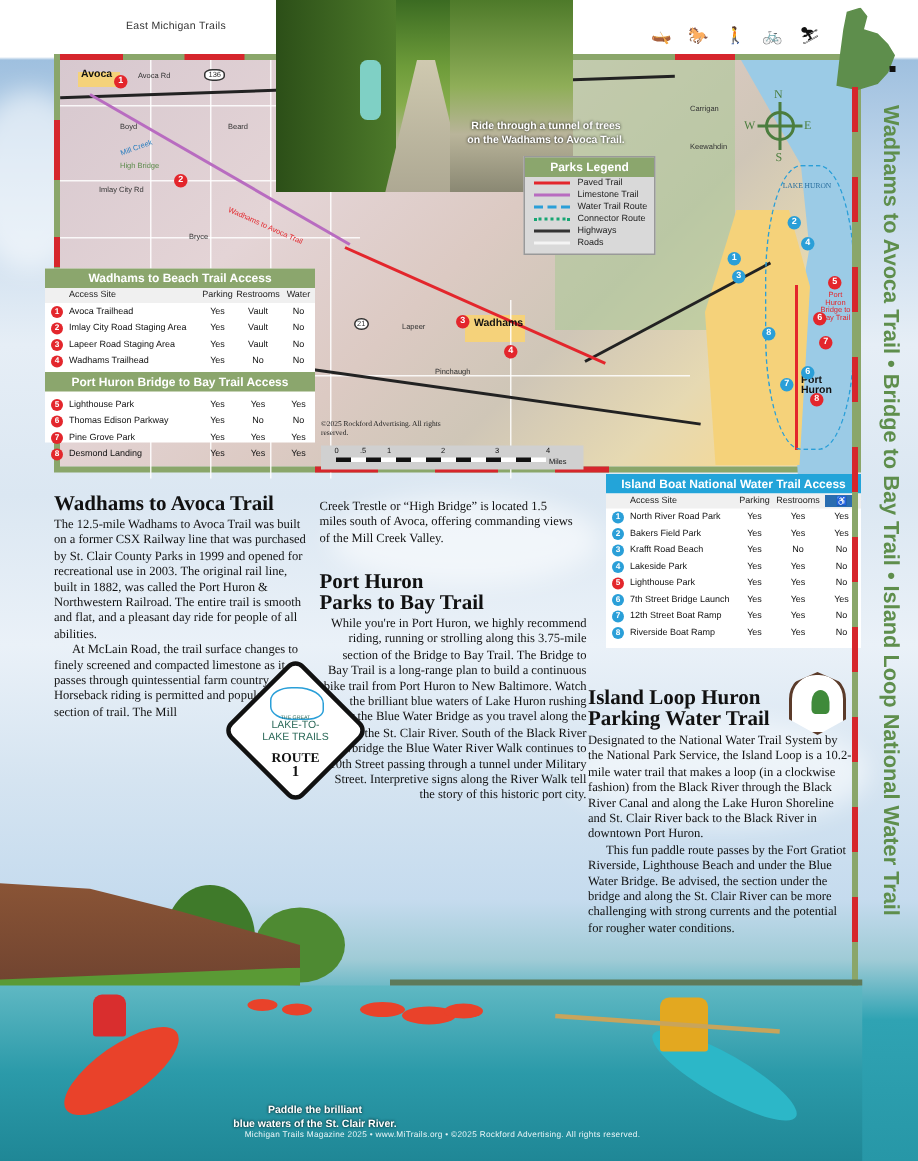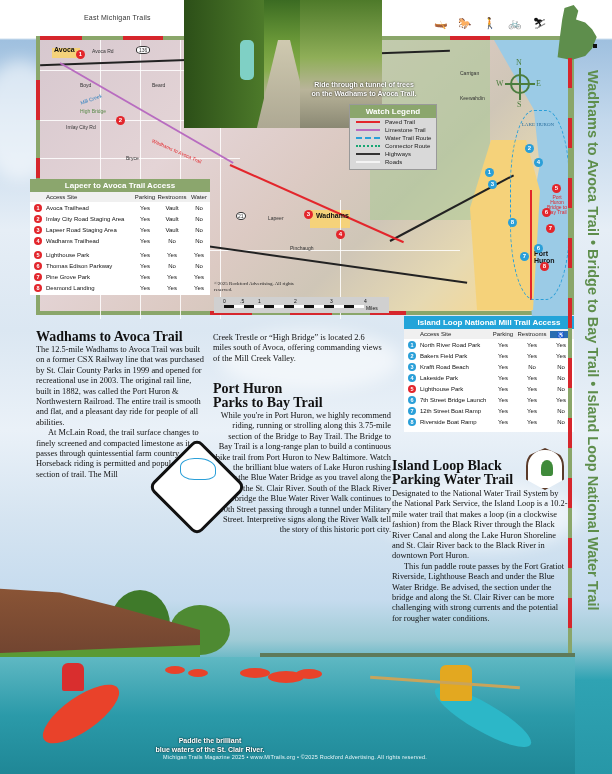--- a/index.html
+++ b/index.html
@@ -202,21 +202,21 @@
     <span>🛶</span>
     <span>🐎</span>
     <span>🚶</span>
     <span>🚲</span>
     <span>⛷</span>
   </div>
   <div class="mi-shape"></div>
   <div class="mi-dot"></div>
 
   <div class="legend">
-    <div class="legend-title">Watch Legend</div>
+    <div class="legend-title">Parks Legend</div>
     <div class="legend-row">
         <div class="legend-line" style="background:#e3262c;"></div>
         <span class="legend-text">Paved Trail</span>
       </div>
     <div class="legend-row">
         <div class="legend-line" style="background:#b86cc0;"></div>
         <span class="legend-text">Limestone Trail</span>
       </div>
     <div class="legend-row">
         <div class="legend-line" style="border-top:2px dashed #2a9fd8;height:0;"></div>
@@ -242,21 +242,21 @@
     <span class="t" style="left:9px;">0</span>
     <span class="t" style="left:26px;">.5</span>
     <span class="t" style="left:44px;">1</span>
     <span class="t" style="left:80px;">2</span>
     <span class="t" style="left:116px;">3</span>
     <span class="t" style="left:150px;">4</span>
     <span class="t" style="left:152px;top:8px;">Miles</span>
   </div>
 
   <div class="access-table" style="left:30px;top:179px;width:180px;height:116px;">
-    <div class="tbl-title">Lapeer to Avoca Trail Access</div>
+    <div class="tbl-title">Wadhams to Beach Trail Access</div>
     <div class="tbl-head">
       <span class="c-site" style="width:104px;padding-left:16px;">Access Site</span>
       <span class="c-col" style="width:22px;">Parking</span>
       <span class="c-col" style="width:32px;">Restrooms</span>
       <span class="c-col" style="width:22px;">Water</span>
     </div>
     <div class="tbl-row">
         <span class="num red">1</span>
         <span class="c-site" style="width:88px;">Avoca Trailhead</span>
         <span class="c-col" style="width:22px;">Yes</span>
@@ -277,20 +277,21 @@
         <span class="c-col" style="width:32px;">Vault</span>
         <span class="c-col" style="width:22px;">No</span>
       </div>
     <div class="tbl-row">
         <span class="num red">4</span>
         <span class="c-site" style="width:88px;">Wadhams Trailhead</span>
         <span class="c-col" style="width:22px;">Yes</span>
         <span class="c-col" style="width:32px;">No</span>
         <span class="c-col" style="width:22px;">No</span>
       </div>
+    <div class="tbl-title" style="margin-top:2px;">Port Huron Bridge to Bay Trail Access</div>
     <div style="height:3px;"></div>
     <div class="tbl-row">
         <span class="num red">5</span>
         <span class="c-site" style="width:88px;">Lighthouse Park</span>
         <span class="c-col" style="width:22px;">Yes</span>
         <span class="c-col" style="width:32px;">Yes</span>
         <span class="c-col" style="width:22px;">Yes</span>
       </div>
     <div class="tbl-row">
         <span class="num red">6</span>
@@ -309,21 +310,21 @@
     <div class="tbl-row">
         <span class="num red">8</span>
         <span class="c-site" style="width:88px;">Desmond Landing</span>
         <span class="c-col" style="width:22px;">Yes</span>
         <span class="c-col" style="width:32px;">Yes</span>
         <span class="c-col" style="width:22px;">Yes</span>
       </div>
   </div>
 
   <div class="access-table" style="left:404px;top:316px;width:170px;height:116px;">
-    <div class="tbl-title blue">Island Loop National Mill Trail Access</div>
+    <div class="tbl-title blue">Island Boat National Water Trail Access</div>
     <div class="tbl-head">
       <span class="c-site" style="width:86px;padding-left:16px;">Access Site</span>
       <span class="c-col" style="width:26px;">Parking</span>
       <span class="c-col" style="width:32px;">Restrooms</span>
       <span class="c-col" style="width:22px;color:#fff;background:#2a6db0;margin-left:2px;">♿</span>
     </div>
     <div class="tbl-row">
         <span class="num blue">1</span>
         <span class="c-site" style="width:70px;">North River Road Park</span>
         <span class="c-col" style="width:26px;">Yes</span>
@@ -385,32 +386,39 @@
   <div class="side-title">
     <span>Wadhams to Avoca Trail • Bridge to Bay Trail • Island Loop National Water Trail</span>
   </div>
 
   <div class="h2" style="left:36px;top:330px;">Wadhams to Avoca Trail</div>
   <div class="body-text" style="left:36px;top:345px;width:168px;">
     <p>The 12.5-mile Wadhams to Avoca Trail was built on a former CSX Railway line that was purchased by St. Clair County Parks in 1999 and opened for recreational use in 2003. The original rail line, built in 1882, was called the Port Huron &amp; Northwestern Railroad. The entire trail is smooth and flat, and a pleasant day ride for people of all abilities.</p>
     <p>At McLain Road, the trail surface changes to finely screened and compacted limestone as it passes through quintessential farm country. Horseback riding is permitted and popular on this section of trail. The Mill</p>
   </div>
 
-  <div class="body-text" style="left:213px;top:333px;width:170px;">Creek Trestle or “High Bridge” is located 2.6 miles south of Avoca, offering commanding views of the Mill Creek Valley.</div>
+  <div class="body-text" style="left:213px;top:333px;width:170px;">Creek Trestle or “High Bridge” is located 1.5 miles south of Avoca, offering commanding views of the Mill Creek Valley.</div>
   <div class="h2" style="left:213px;top:382px;">
     <div>Port Huron</div>
     <div>Parks to Bay Trail</div>
   </div>
   <div class="body-text" style="left:213px;top:411px;width:178px;text-align:right;">While you're in Port Huron, we highly recommend riding, running or strolling along this 3.75-mile section of the Bridge to Bay Trail. The Bridge to Bay Trail is a long-range plan to build a continuous bike trail from Port Huron to New Baltimore. Watch the brilliant blue waters of Lake Huron rushing under the Blue Water Bridge as you travel along the edge of the St. Clair River. South of the Black River drawbridge the Blue Water River Walk continues to 10th Street passing through a tunnel under Military Street. Interpretive signs along the River Walk tell the story of this historic port city.</div>
 
   <div class="route-sign"></div>
   <div class="mi-outline"></div>
+  <div class="route-inner">
+    <div class="small">THE GREAT</div>
+    <div class="lake">LAKE-TO-</div>
+    <div class="lake">LAKE TRAILS</div>
+    <div class="route">ROUTE</div>
+    <div class="one">1</div>
+  </div>
 
   <div class="h2" style="left:392px;top:459px;">
-    <div>Island Loop Black</div>
+    <div>Island Loop Huron</div>
     <div>Parking Water Trail</div>
   </div>
   <div class="nwt-badge">
     <div class="tree"></div>
   </div>
   <div class="body-text" style="left:392px;top:489px;width:176px;">
     <p>Designated to the National Water Trail System by the National Park Service, the Island Loop is a 10.2-mile water trail that makes a loop (in a clockwise fashion) from the Black River through the Black River Canal and along the Lake Huron Shoreline and St. Clair River back to the Black River in downtown Port Huron.</p>
     <p>This fun paddle route passes by the Fort Gratiot Riverside, Lighthouse Beach and under the Blue Water Bridge. Be advised, the section under the bridge and along the St. Clair River can be more challenging with strong currents and the potential for rougher water conditions.</p>
   </div>
 

